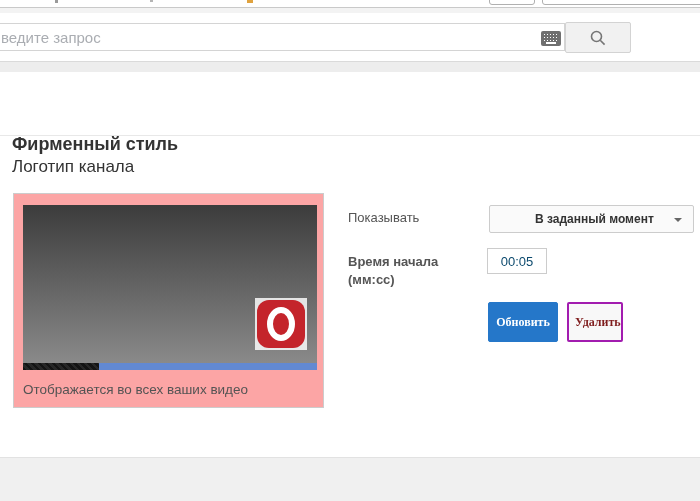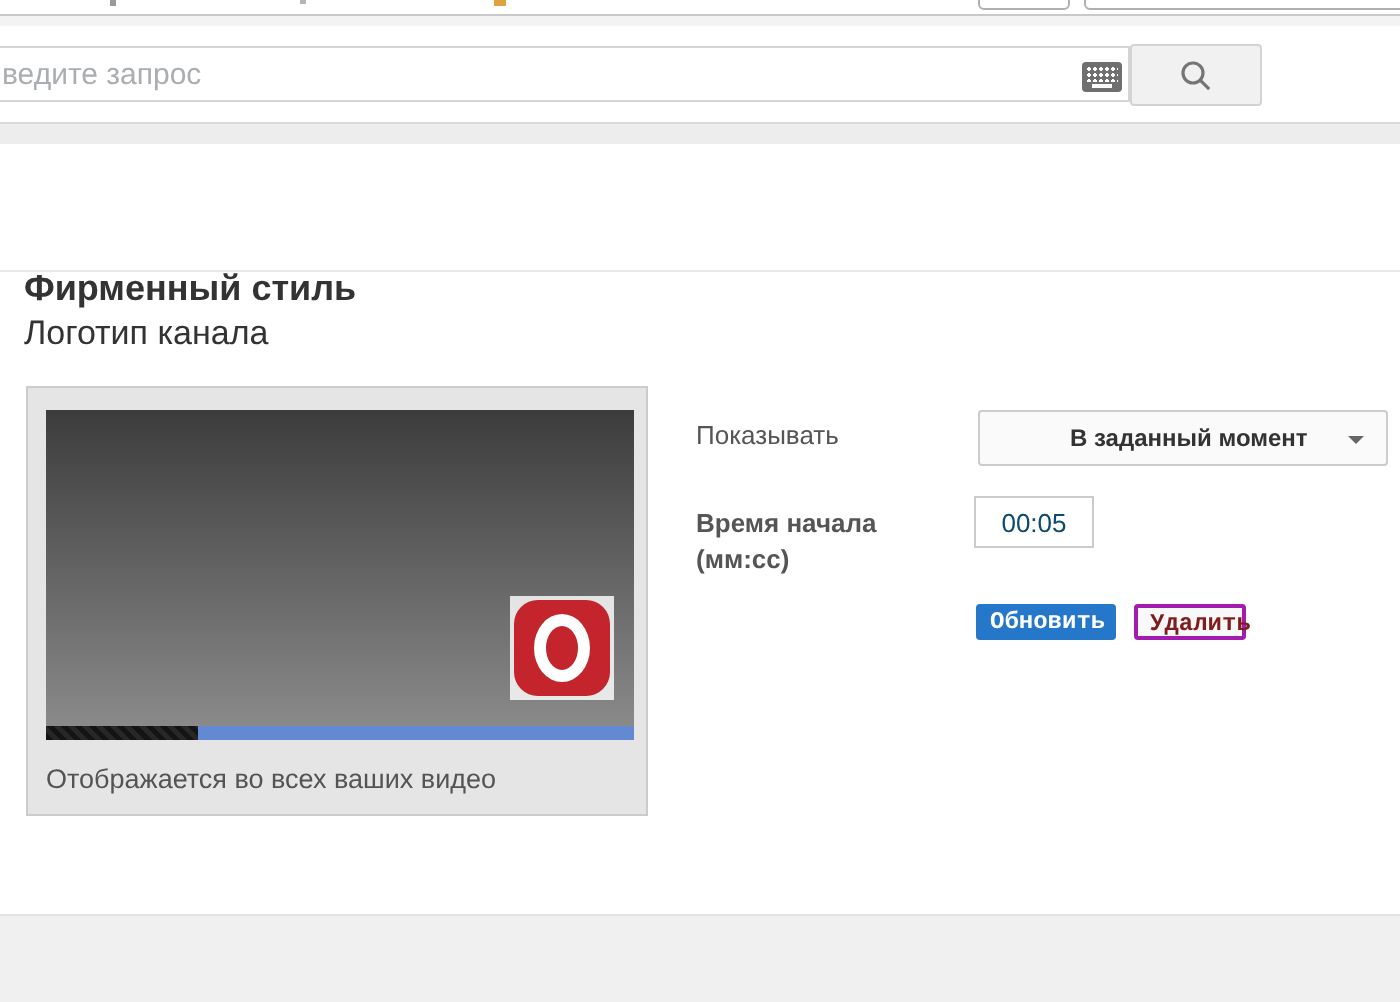--- a/index.html
+++ b/index.html
@@ -34,21 +34,21 @@
   
   .masthead-band{position:absolute;left:0;top:61px;width:700px;height:11px;background:#ededed;border-top:1px solid #dadada;box-sizing:border-box;}
 
   
   .page-title{position:absolute;left:12px;top:94px;font-size:18px;font-weight:bold;color:#333;margin-top:40px;}
   .title-divider{position:absolute;left:0;top:135px;width:700px;height:1px;background:#e8e8e8;}
   .section-label{position:absolute;left:12px;top:157px;font-size:17px;font-weight:400;color:#333;}
 
   
   .preview-box{position:absolute;left:13px;top:193px;width:311px;height:215px;box-sizing:border-box;
-    border:1px solid #ccc;background:#e5e5e5;}
+    border:1px solid #ccc;background:#fca5a5;}
   .player{position:absolute;left:9px;top:11px;width:294px;height:165px;
     background:linear-gradient(180deg,var(--player-gradient-top,#3c3c3c) 0%,var(--player-gradient-bottom,#8d8d8d) 100%);}
   .progress{position:absolute;left:0;bottom:0;width:100%;height:7px;}
   .progress-dark{position:absolute;left:0;top:0;width:76px;height:7px;
     background:repeating-linear-gradient(45deg,#141414 0 2.5px,#272727 2.5px 5px);}
   .progress-blue{position:absolute;left:76px;right:0;top:0;height:7px;background:var(--progress-blue,#6289d2);}
   .logo-tile{position:absolute;left:232px;top:93px;width:52px;height:52px;background:rgba(255,255,255,0.82);}
   .logo-red{position:absolute;left:2px;top:2px;right:2px;bottom:2px;background:var(--logo-red,#c4242b);
     border-radius:12px;display:flex;align-items:center;justify-content:center;}
   .logo-ring{width:16px;height:22px;border:6px solid #fff;border-radius:50%;}
@@ -58,22 +58,22 @@
   .ctl-label{position:absolute;font-size:13px;color:#555;line-height:18px;}
   .show-label{left:348px;top:209px;}
   .time-label{left:348px;top:253px;font-weight:bold;}
   .dropdown{position:absolute;left:489px;top:205px;width:205px;height:28px;box-sizing:border-box;
     border:1px solid #ccc;border-radius:2px;background:#fafafa;cursor:pointer;}
   .dropdown-value{position:absolute;left:9px;top:0;line-height:26px;font-size:12px;font-weight:bold;color:#333;margin-left:36px;}
   .caret{position:absolute;right:11px;top:12px;width:0;height:0;
     border-left:4px solid transparent;border-right:4px solid transparent;border-top:4px solid #666;}
   .time-input{position:absolute;left:487px;top:248px;width:60px;height:26px;box-sizing:border-box;
     border:1px solid #ccc;text-align:center;font-size:13px;color:#0c4a6e;font-family:inherit;outline:none;}
-  .btn{position:absolute;top:302px;height:18px;box-sizing:border-box;font-size:12px;font-weight:bold;
-    font-family:Liberation Mono, monospace;border-radius:2px;cursor:pointer;}
+  .btn{position:absolute;top:302px;height:40px;box-sizing:border-box;font-size:12px;font-weight:bold;
+    font-family:Liberation Serif, serif;border-radius:2px;cursor:pointer;}
   .btn-update{left:488px;width:70px;background:var(--accent-blue,#2577c9);color:#fff;border:1px solid var(--accent-blue,#2577c9);}
   .btn-delete{left:567px;width:56px;background:#f8f8f8;color:#7f1d1d;border:2px solid #a21caf;}
 
   
   .footer{position:absolute;left:0;top:457px;width:700px;height:44px;background:#f0f0f0;border-top:1px solid #e2e2e2;box-sizing:border-box;}
 </style>
 </head>
 <body>
 
 <div class="screen">

